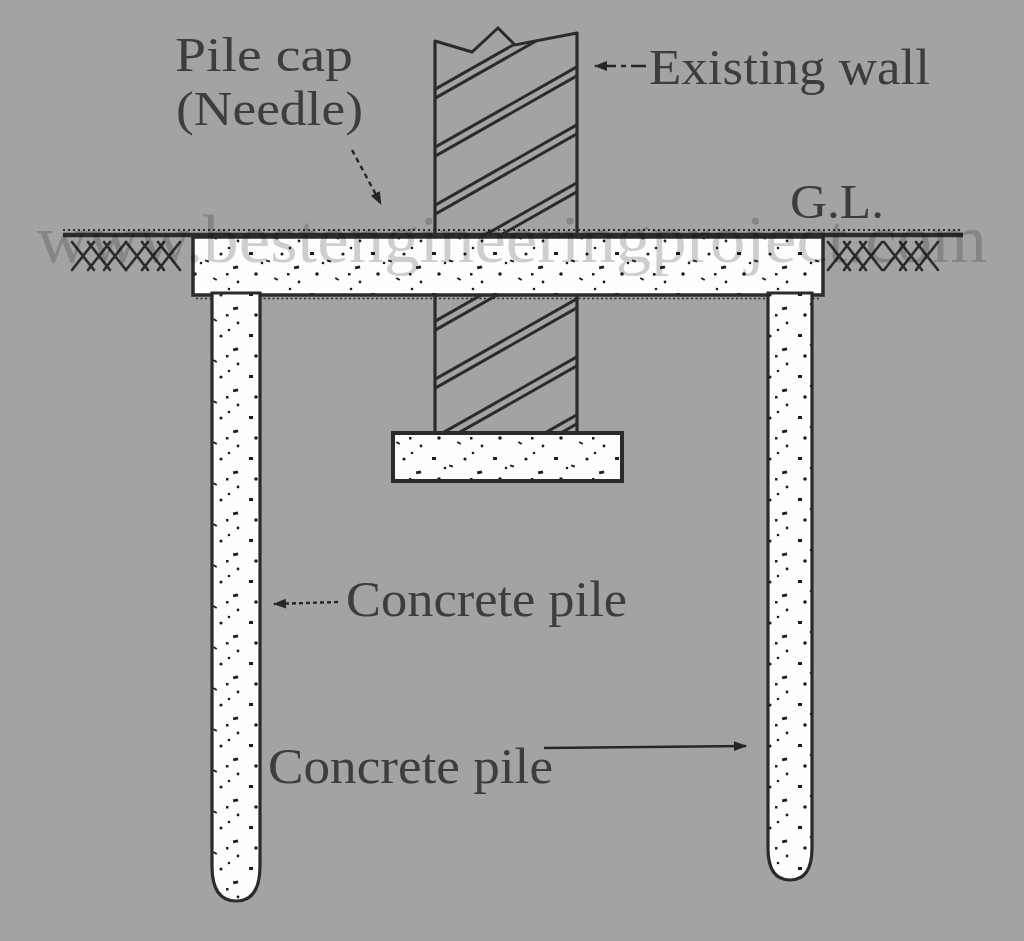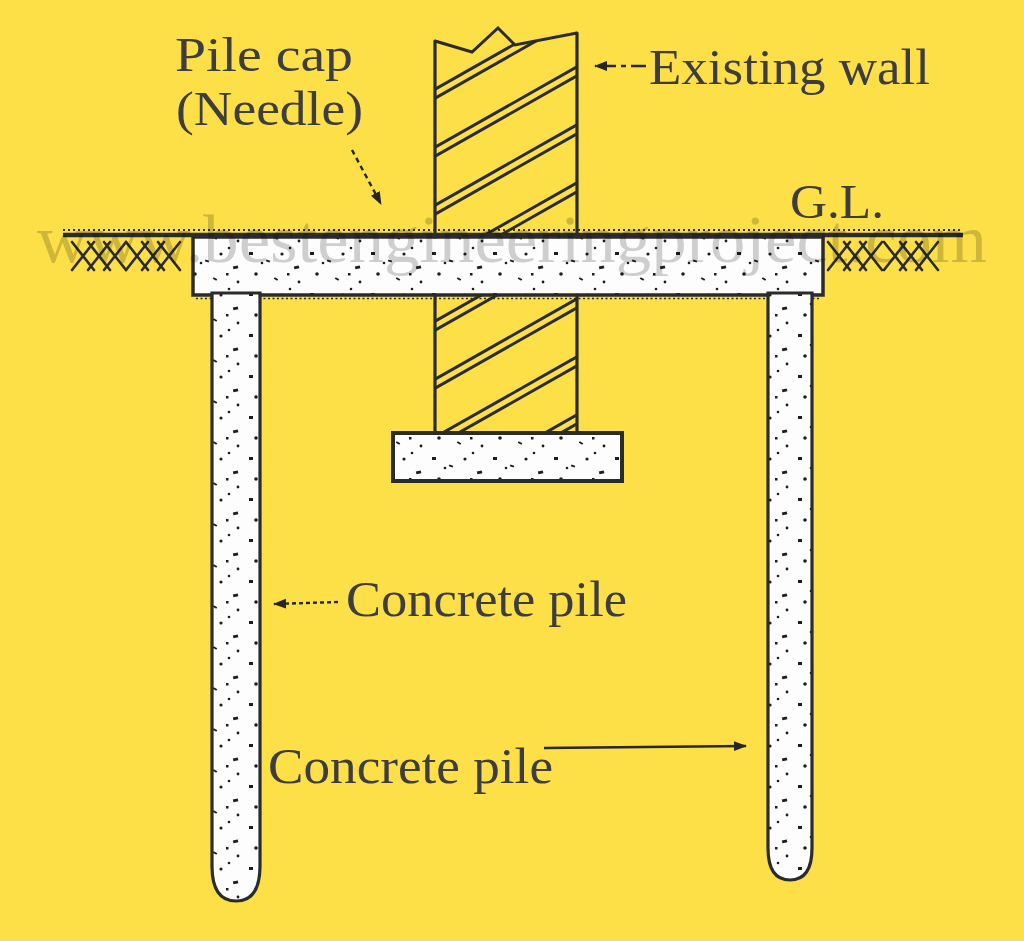--- a/index.html
+++ b/index.html
@@ -1,19 +1,19 @@
 <!DOCTYPE html>
 <html><head>
 <meta charset="utf-8">
 <style>
   html,body{margin:0;padding:0;background:#ffffff;}
   .stage{
     position:relative;
     width:1024px;height:941px;
-    background:#fde047;
+    background:#a3a3a3;
     font-family:"Liberation Serif", serif;
     overflow:hidden;
   }
   svg{display:block}
   .ink{stroke:#2b2b2b;fill:none;stroke-linecap:round;}
   .label-text{
     font-family:"Liberation Serif", serif;
     fill:#3d3d3d;
   }
   .wm{

